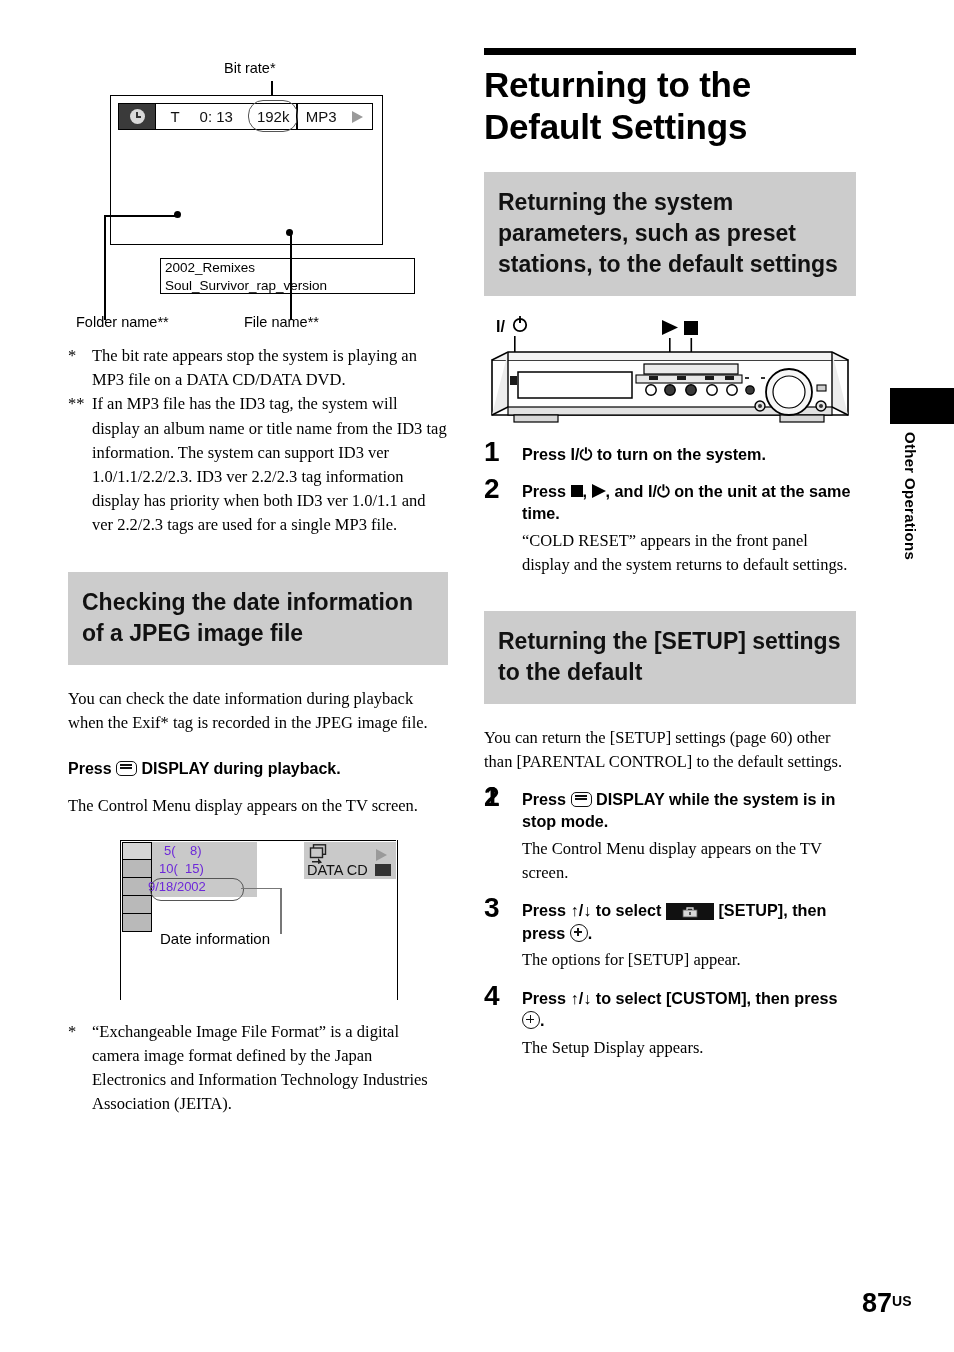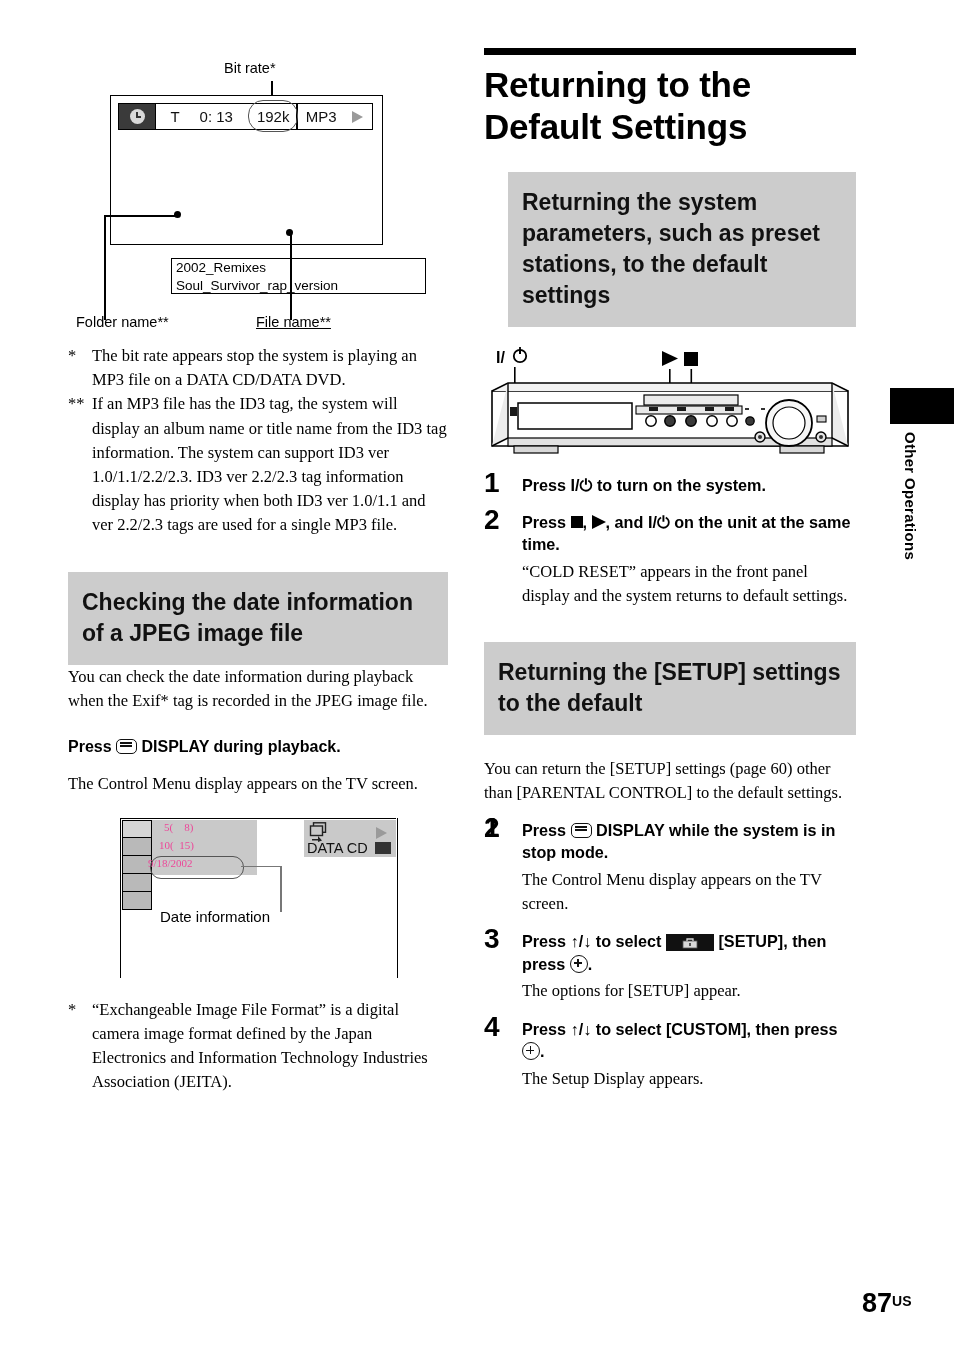--- a/index.html
+++ b/index.html
@@ -28,29 +28,29 @@
   .osd-cell{font-family:"Liberation Sans",sans-serif;font-size:15px;display:flex;align-items:center;
             color:#111;white-space:pre;}
   .osd-t{padding-left:14px;}
   .osd-time{padding-left:20px;}
   .osd-rate{position:relative;padding:0 7px;margin-left:17px;}
   .osd-sep{width:1.4px;background:#000;}
   .osd-mp3{padding-left:8px;}
   .osd-play{margin-left:auto;padding-right:9px;display:flex;align-items:center;}
   .tri-r{width:0;height:0;border-left:11px solid #9a9a9a;border-top:6.5px solid transparent;border-bottom:6.5px solid transparent;}
   .ellipse-hl{position:absolute;left:-2px;top:-4px;width:48px;height:30px;border:1.6px solid #555;border-radius:15px;}
-  .fig1-namebox{position:absolute;left:60px;top:162px;width:255px;height:36px;border:1.4px solid #000;background:#fff;
+  .fig1-namebox{position:absolute;left:49px;top:162px;width:255px;height:36px;border:1.4px solid #000;background:#fff;
                 font-family:"Liberation Sans",sans-serif;font-size:13.5px;line-height:18px;padding:0 4px;box-sizing:border-box;}
   .fig1-folder-leader{position:absolute;left:36px;top:167px;width:74px;height:1.6px;background:#000;}
   .fig1-folder-leader2{position:absolute;left:36px;top:167px;width:1.6px;height:105px;background:#000;}
   .fig1-folder-dot{position:absolute;left:106px;top:163px;width:7px;height:7px;border-radius:50%;background:#000;}
   .fig1-file-leader{position:absolute;left:222px;top:185px;width:1.6px;height:87px;background:#000;}
   .fig1-file-dot{position:absolute;left:218px;top:181px;width:7px;height:7px;border-radius:50%;background:#000;}
   .fig1-folder-lbl{position:absolute;left:8px;top:266px;}
-  .fig1-file-lbl{position:absolute;left:188px;top:266px;text-decoration:underline;}
+  .fig1-file-lbl{position:absolute;left:176px;top:266px;}
 
   
   .fn{display:flex;font-family:"Liberation Serif",serif;font-size:16.5px;line-height:24.2px;}
   .fn-mark{width:24px;flex:0 0 24px;}
   .fn-mark.wide{width:24px;}
   .fn-body{flex:1;}
 
   
   .gray-head{background:#cccccc;font-family:"Liberation Sans",sans-serif;font-weight:bold;color:#111;}
   .gray-head.left{font-size:23px;line-height:31px;padding:15px 14px 16px 14px;}
@@ -58,21 +58,21 @@
 
   
   .fig2{position:relative;width:290px;height:168px;margin-left:40px;}
   .fig2-frame{position:absolute;left:12px;top:2px;width:276px;height:160px;border-left:1.6px solid #000;border-right:1.6px solid #000;}
   .fig2-topline{position:absolute;left:12px;top:2px;width:276px;height:1.6px;background:#000;}
   .fig2-sidecol{position:absolute;left:14px;top:4px;width:30px;}
   .fig2-sidecell{width:30px;height:18px;border:1.2px solid #000;border-top:none;background:#b9b9b9;box-sizing:border-box;}
   .fig2-sidecell.first{background:#d6d6d6;border-top:1.2px solid #000;}
   .fig2-datapanel{position:absolute;left:44px;top:4px;width:105px;height:37px;background:#c9c9c9;}
   .fig2-datapanel2{position:absolute;left:44px;top:41px;width:105px;height:18px;background:#c9c9c9;}
-  .fig2-line{position:absolute;font-family:Liberation Serif, serif;font-size:11px;white-space:pre;color:#ec4899;}
+  .fig2-line{position:absolute;font-family:Liberation Sans, sans-serif;font-size:13px;white-space:pre;color:#6d28d9;}
   .fig2-ell{position:absolute;left:42px;top:40px;width:92px;height:21px;border:1.6px solid #555;border-radius:11px;}
   .fig2-rightpanel{position:absolute;left:196px;top:4px;width:92px;height:37px;background:#c9c9c9;}
   .fig2-stack{position:absolute;left:200px;top:6px;}
   .fig2-tri{position:absolute;left:268px;top:11px;width:0;height:0;border-left:11px solid #9a9a9a;border-top:6.5px solid transparent;border-bottom:6.5px solid transparent;}
   .fig2-datacd{position:absolute;left:199px;top:24px;font-family:"Liberation Sans",sans-serif;font-size:14.5px;color:#111;}
   .fig2-cdicon{position:absolute;left:267px;top:26px;width:16px;height:12px;background:#333;}
   .fig2-leadh{position:absolute;left:133px;top:50px;width:40px;height:1.6px;background:#777;}
   .fig2-leadv{position:absolute;left:172px;top:50px;width:1.6px;height:46px;background:#777;}
   .fig2-dilbl{position:absolute;left:52px;top:92px;font-family:"Liberation Sans",sans-serif;font-size:15px;}
 
@@ -163,21 +163,21 @@
         <div class="fn-body">The bit rate appears stop the system is playing an MP3 file on a DATA CD/DATA DVD.</div>
       </div>
       <div class="fn">
         <div class="fn-mark wide">**</div>
         <div class="fn-body">If an MP3 file has the ID3 tag, the system will display an album name or title name from the ID3 tag information. The system can support ID3 ver 1.0/1.1/2.2/2.3. ID3 ver 2.2/2.3 tag information display has priority when both ID3 ver 1.0/1.1 and ver 2.2/2.3 tags are used for a single MP3 file.</div>
       </div>
     </div>
 
     <div class="gray-head left" style="margin-top:34px;">Checking the date information of a JPEG image file</div>
 
-    <div class="body-text" style="">You can check the date information during playback when the Exif* tag is recorded in the JPEG image file.</div>
+    <div class="body-text" style="margin-top:22px;">You can check the date information during playback when the Exif* tag is recorded in the JPEG image file.</div>
 
     <div class="bold-sans" style="margin-top:22px;">
       <span>Press</span>
       <span class="inline-ico ico-display"></span>
       <span>DISPLAY during playback.</span>
     </div>
 
     <div class="body-text" style="margin-top:14px;">The Control Menu display appears on the TV screen.</div>
 
     <div class="fig2" style="margin-top:20px;">
@@ -219,21 +219,21 @@
       <div class="fn-mark">*</div>
       <div class="fn-body">“Exchangeable Image File Format” is a digital camera image format defined by the Japan Electronics and Information Technology Industries Association (JEITA).</div>
     </div>
   </div>
 
   <div class="col-right">
 
     <div class="rule-top"></div>
     <div class="main-title">Returning to the Default Settings</div>
 
-    <div class="gray-head right" style="margin-top:24px;margin-left:24px;">Returning the system parameters, such as preset stations, to the default settings</div>
+    <div class="gray-head right" style="margin-top:24px;">Returning the system parameters, such as preset stations, to the default settings</div>
 
     <div class="device" style="margin-top:18px;">
       <svg width="372" height="118" viewBox="0 0 372 118">
 
         <text x="12" y="18" font-family="Liberation Sans, sans-serif" font-size="16" font-weight="bold" fill="#000">I/</text>
         <circle cx="36" cy="11" r="6.2" fill="none" stroke="#000" stroke-width="1.8"></circle>
         <rect x="35.1" y="2" width="1.8" height="7" fill="#000"></rect>
         <rect x="33" y="1" width="6" height="3" fill="#fff"></rect>
         <rect x="35.1" y="2" width="1.8" height="7" fill="#000"></rect>
 

